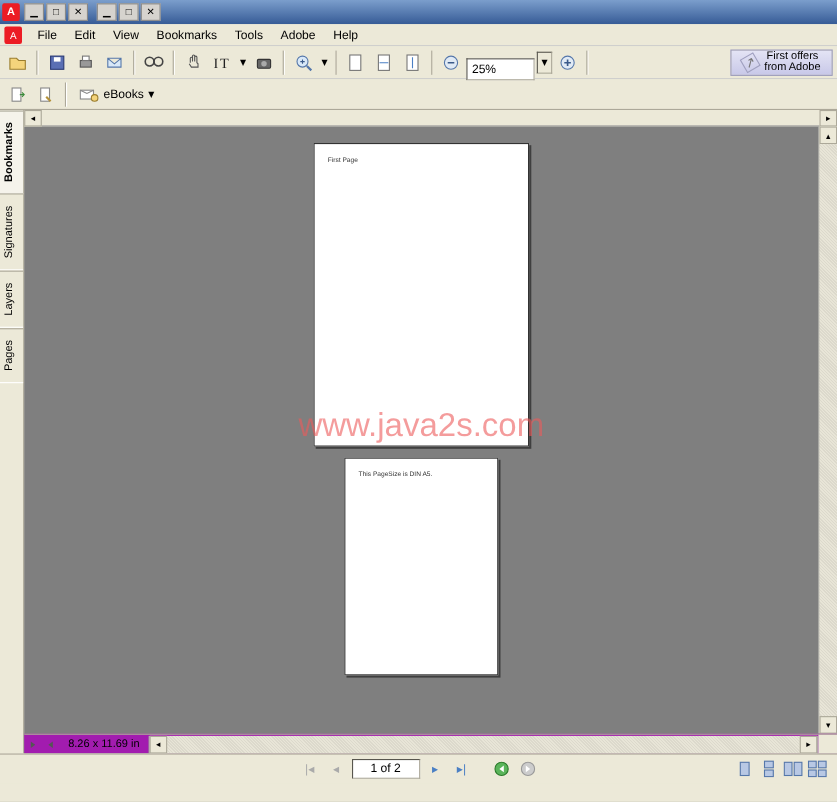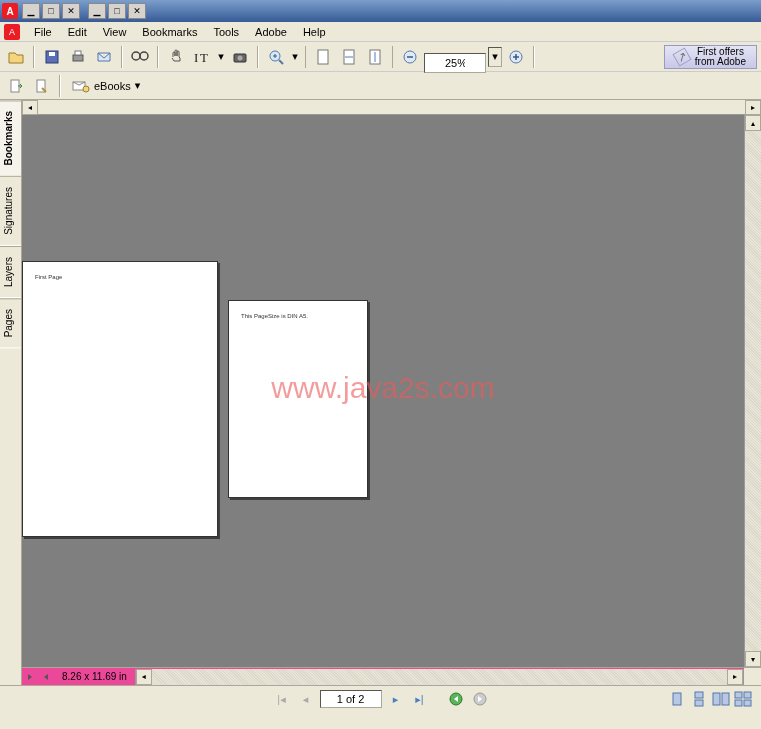--- a/index.html
+++ b/index.html
@@ -73,21 +73,21 @@
   display: flex; align-items: center; justify-content: center;
   cursor: default;
 }
 .tbar-sep { width: 1px; height: 22px; background: #aca899; margin: 0 3px; }
 .tbar-sep2 { width: 2px; height: 22px; border-left: 1px solid #aca899; border-right: 1px solid #fff; margin: 0 3px; }
 .zoom-field {
   width: 62px; height: 20px;
   border: 1px inset #aca899;
   background: white;
   font-size: 11px;
-  padding: 0 20px;
+  padding: 0 4px;
   margin-top: 12px;
 }
 .offers-btn {
   background: linear-gradient(to bottom, #e4e4f5, #c8c8e8);
   border: 1px solid #9999bb;
   padding: 2px 10px;
   height: 24px;
   display: flex; align-items: center; gap: 6px;
   cursor: default;
   font-size: 10px;
@@ -163,21 +163,21 @@
   cursor: default;
 }
 .doc-scroll {
   flex: 1;
   display: flex;
   overflow: hidden;
 }
 .doc-content {
   flex: 1;
   display: flex;
-  flex-direction: row;
+  flex-direction: column;
   align-items: center;
   padding-top: 15px;
   gap: 10px;
   position: relative;
 }
 .watermark {
   position: absolute;
   top: 50%;
   left: 50%;
   transform: translate(-50%, -60%);
@@ -199,21 +199,21 @@
 .v-scrollbar {
   width: 17px;
   background: #ece9d8;
   border-left: 1px solid #999;
   display: flex; flex-direction: column;
 }
 .sb-btn { height: 16px; background: #ece9d8; border: 1px solid #aca899; display:flex; align-items:center; justify-content:center; font-size:8px;}
 .sb-track { flex:1; background: repeating-linear-gradient(45deg,#e8e5d7,#e8e5d7 1px,#dcd9cc 1px,#dcd9cc 2px);}
 .bottom-bar1 {
   height: 18px;
-  background: #ec4899;
+  background: #a21caf;
   display: flex;
   align-items: center;
   border-top: 1px solid #aca899;
   justify-content: flex-end;
 }
 .dim-box { width:16px; display:flex; align-items:center; justify-content:center;}
 .dim-text { padding: 0 8px; font-size: 10px; }
 .hscroll-area { flex: 1; display: flex; background: repeating-linear-gradient(45deg,#e8e5d7,#e8e5d7 1px,#dcd9cc 1px,#dcd9cc 2px); border-left:1px solid #999; border-right:1px solid #999;}
 .hsb-btn { width:16px; height:16px; background:#ece9d8; border:1px solid #aca899; display:flex; align-items:center; justify-content:center; font-size:8px;}
 .statusbar {

